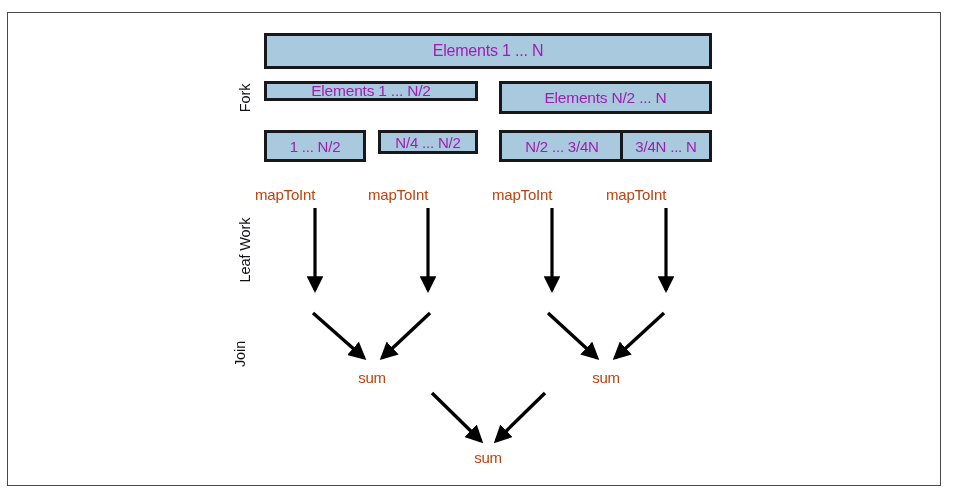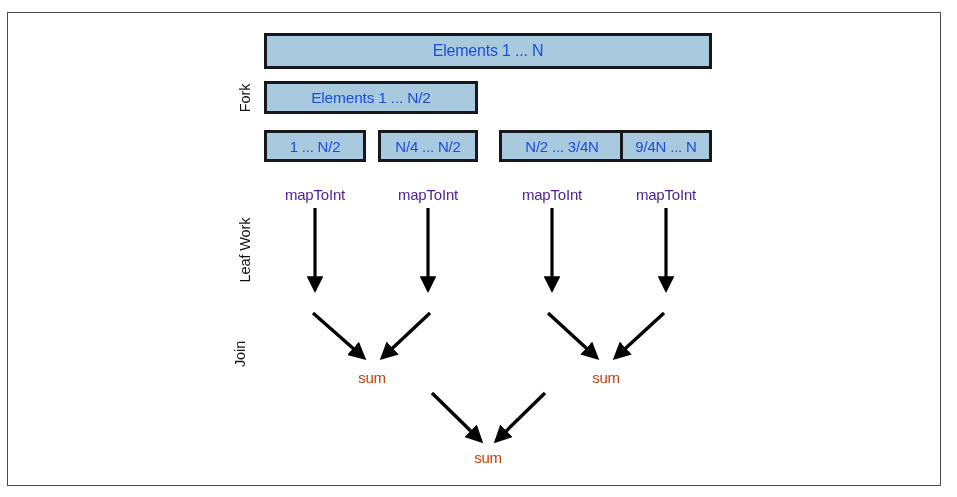--- a/index.html
+++ b/index.html
@@ -36,21 +36,21 @@
     pointer-events: none;
   }
   .node-box {
     position: absolute;
     background: #a9c9de;
     border: 3px solid #16181c;
     box-sizing: border-box;
     display: flex;
     align-items: center;
     justify-content: center;
-    color: #1d4ed8;
+    color: #a21caf;
     font-family: "Liberation Sans", sans-serif;
     letter-spacing: -0.2px;
   }
   .node-label {
     white-space: nowrap;
     line-height: 1;
   }
   .stage-label {
     position: absolute;
     color: #111216;
@@ -59,25 +59,25 @@
     white-space: nowrap;
     transform-origin: center center;
     transform: rotate(-90deg);
     display: flex;
     align-items: center;
     justify-content: center;
     letter-spacing: -0.1px;
   }
   .op-label {
     position: absolute;
-    color: #4c1d95;
+    color: #c2410c;
     font-family: "Liberation Sans", sans-serif;
     font-size: 15px;
     white-space: nowrap;
-    text-align: center;
+    text-align: left;
     letter-spacing: -0.2px;
   }
   .sum-label {
     position: absolute;
     color: #c2410c;
     font-family: "Liberation Sans", sans-serif;
     font-size: 15px;
     white-space: nowrap;
     text-align: center;
     letter-spacing: -0.2px;
@@ -124,35 +124,38 @@
     <span>Leaf Work</span>
   </div>
   <div class="stage-label" style="left:215px; top:344px; width:50px; height:20px;">
     <span>Join</span>
   </div>
 
   <div class="node-box" style="left:264px; top:33px; width:448px; height:36px; font-size:16px;">
     <span class="node-label">Elements 1 ... N</span>
   </div>
 
-  <div class="node-box" style="left:264px; top:81px; width:214px; height:33px; font-size:15.5px;">
+  <div class="node-box" style="left:264px; top:81px; width:214px; height:20px; font-size:15.5px;">
     <span class="node-label">Elements 1 ... N/2</span>
+  </div>
+  <div class="node-box" style="left:499px; top:81px; width:213px; height:33px; font-size:15.5px;">
+    <span class="node-label">Elements N/2 ... N</span>
   </div>
 
   <div class="node-box" style="left:264px; top:130px; width:102px; height:32px; font-size:15px;">
     <span class="node-label">1 ... N/2</span>
   </div>
-  <div class="node-box" style="left:378px; top:130px; width:100px; height:32px; font-size:15px;">
+  <div class="node-box" style="left:378px; top:130px; width:100px; height:24px; font-size:15px;">
     <span class="node-label">N/4 ... N/2</span>
   </div>
   <div class="node-box" style="left:499px; top:130px; width:126px; height:32px; font-size:15px;">
     <span class="node-label">N/2 ... 3/4N</span>
   </div>
   <div class="node-box" style="left:620px; top:130px; width:92px; height:32px; font-size:15px;">
-    <span class="node-label">9/4N ... N</span>
+    <span class="node-label">3/4N ... N</span>
   </div>
 
   <div class="op-label" style="left:255px; top:186px; width:120px;">
     <span>mapToInt</span>
   </div>
   <div class="op-label" style="left:368px; top:186px; width:120px;">
     <span>mapToInt</span>
   </div>
   <div class="op-label" style="left:492px; top:186px; width:120px;">
     <span>mapToInt</span>

